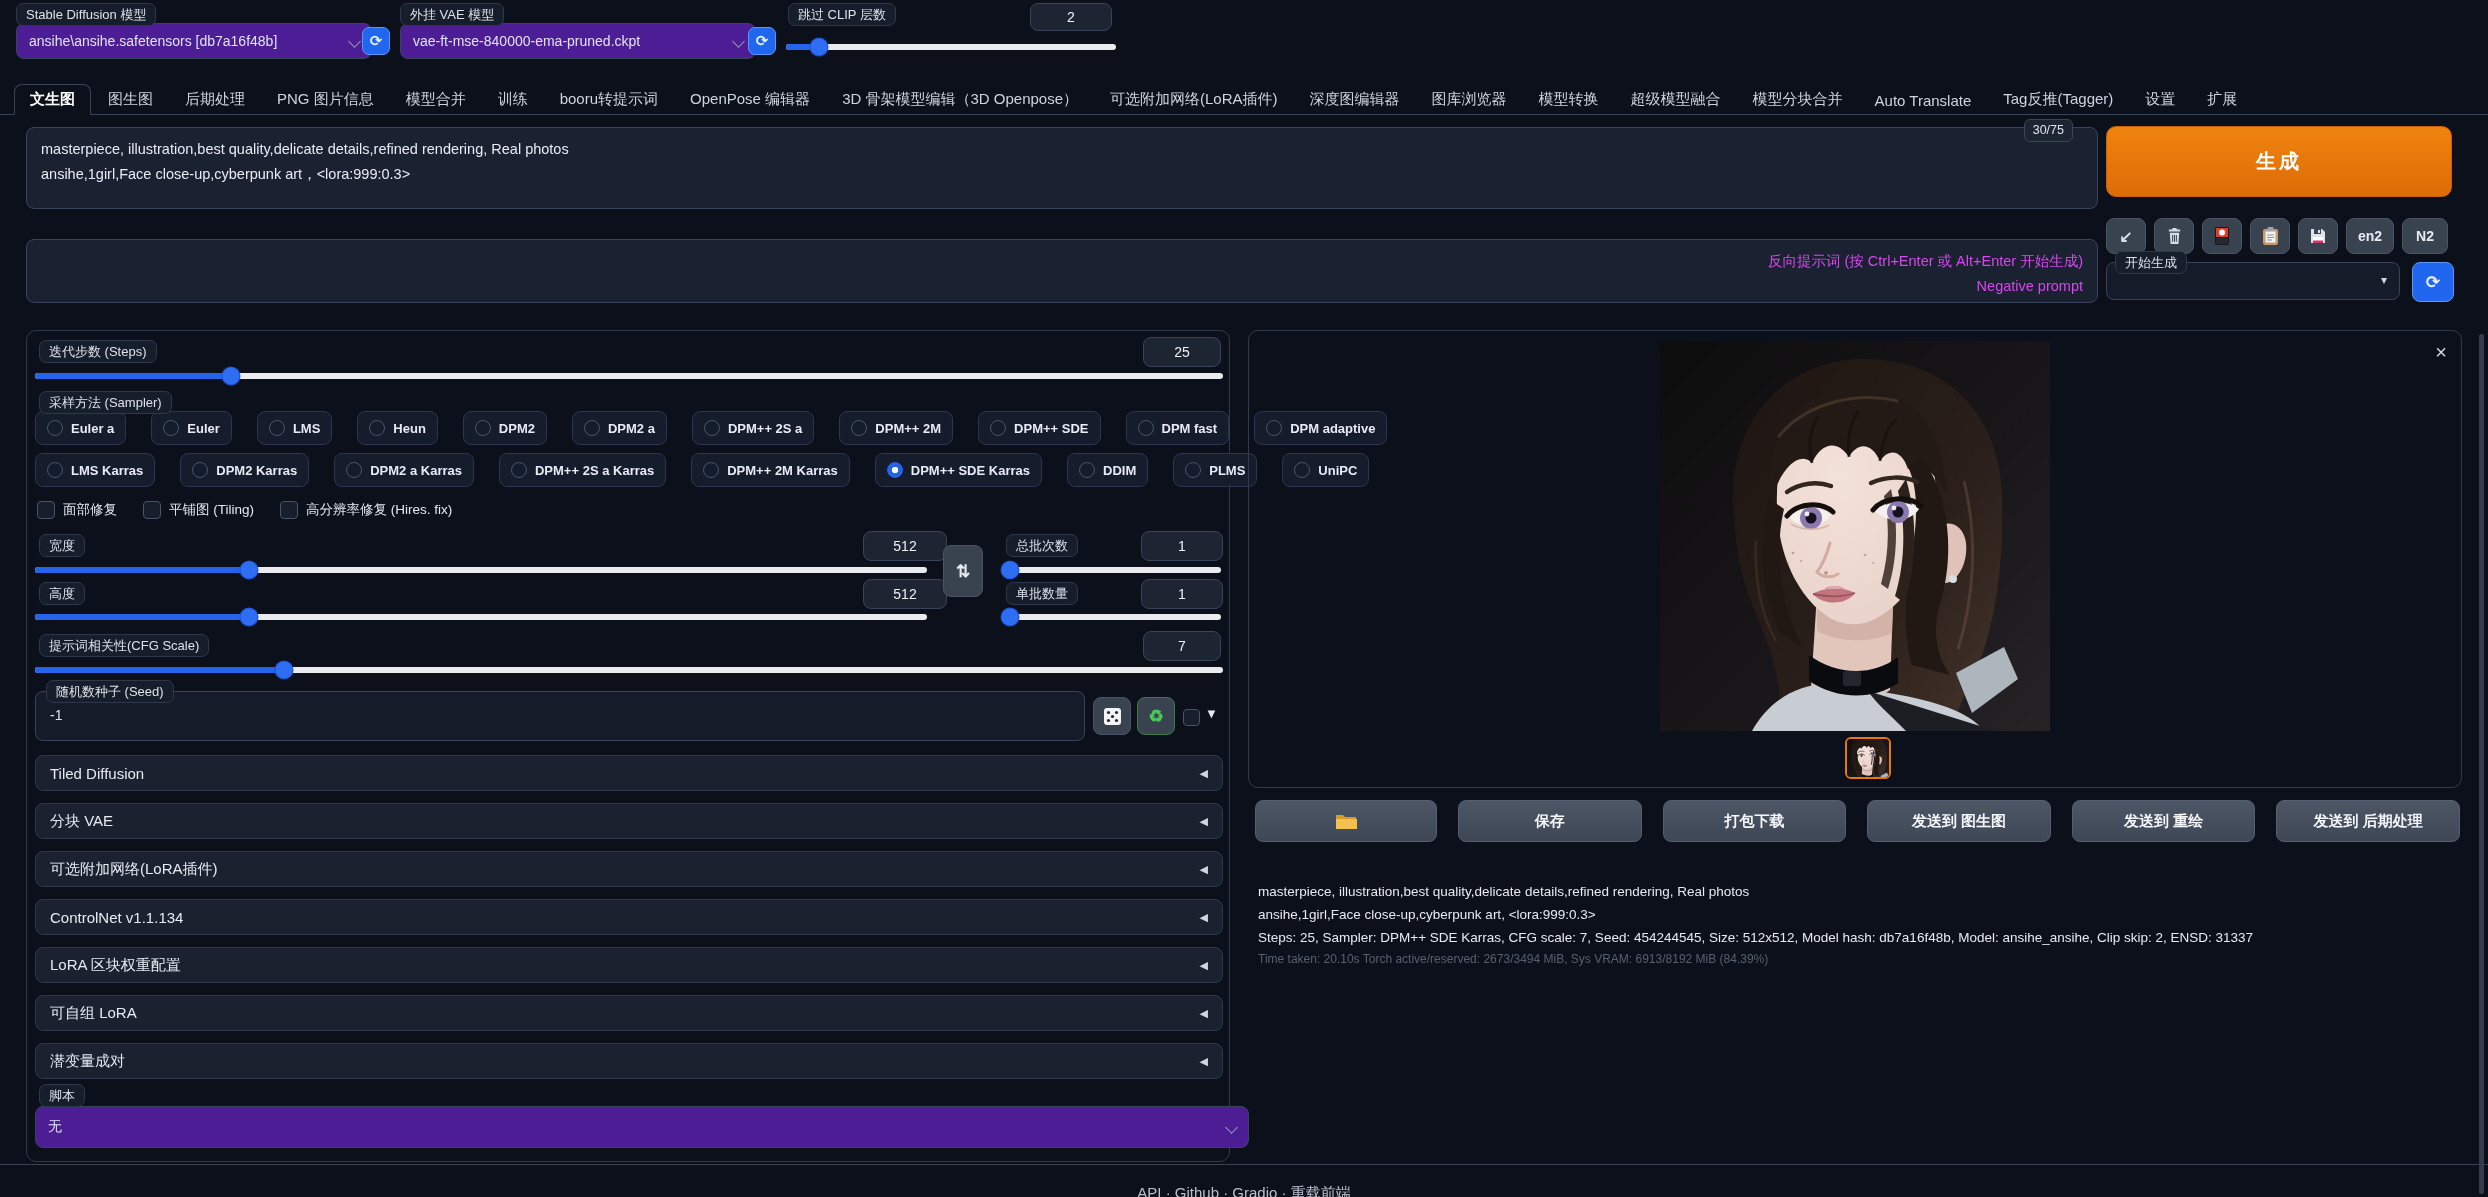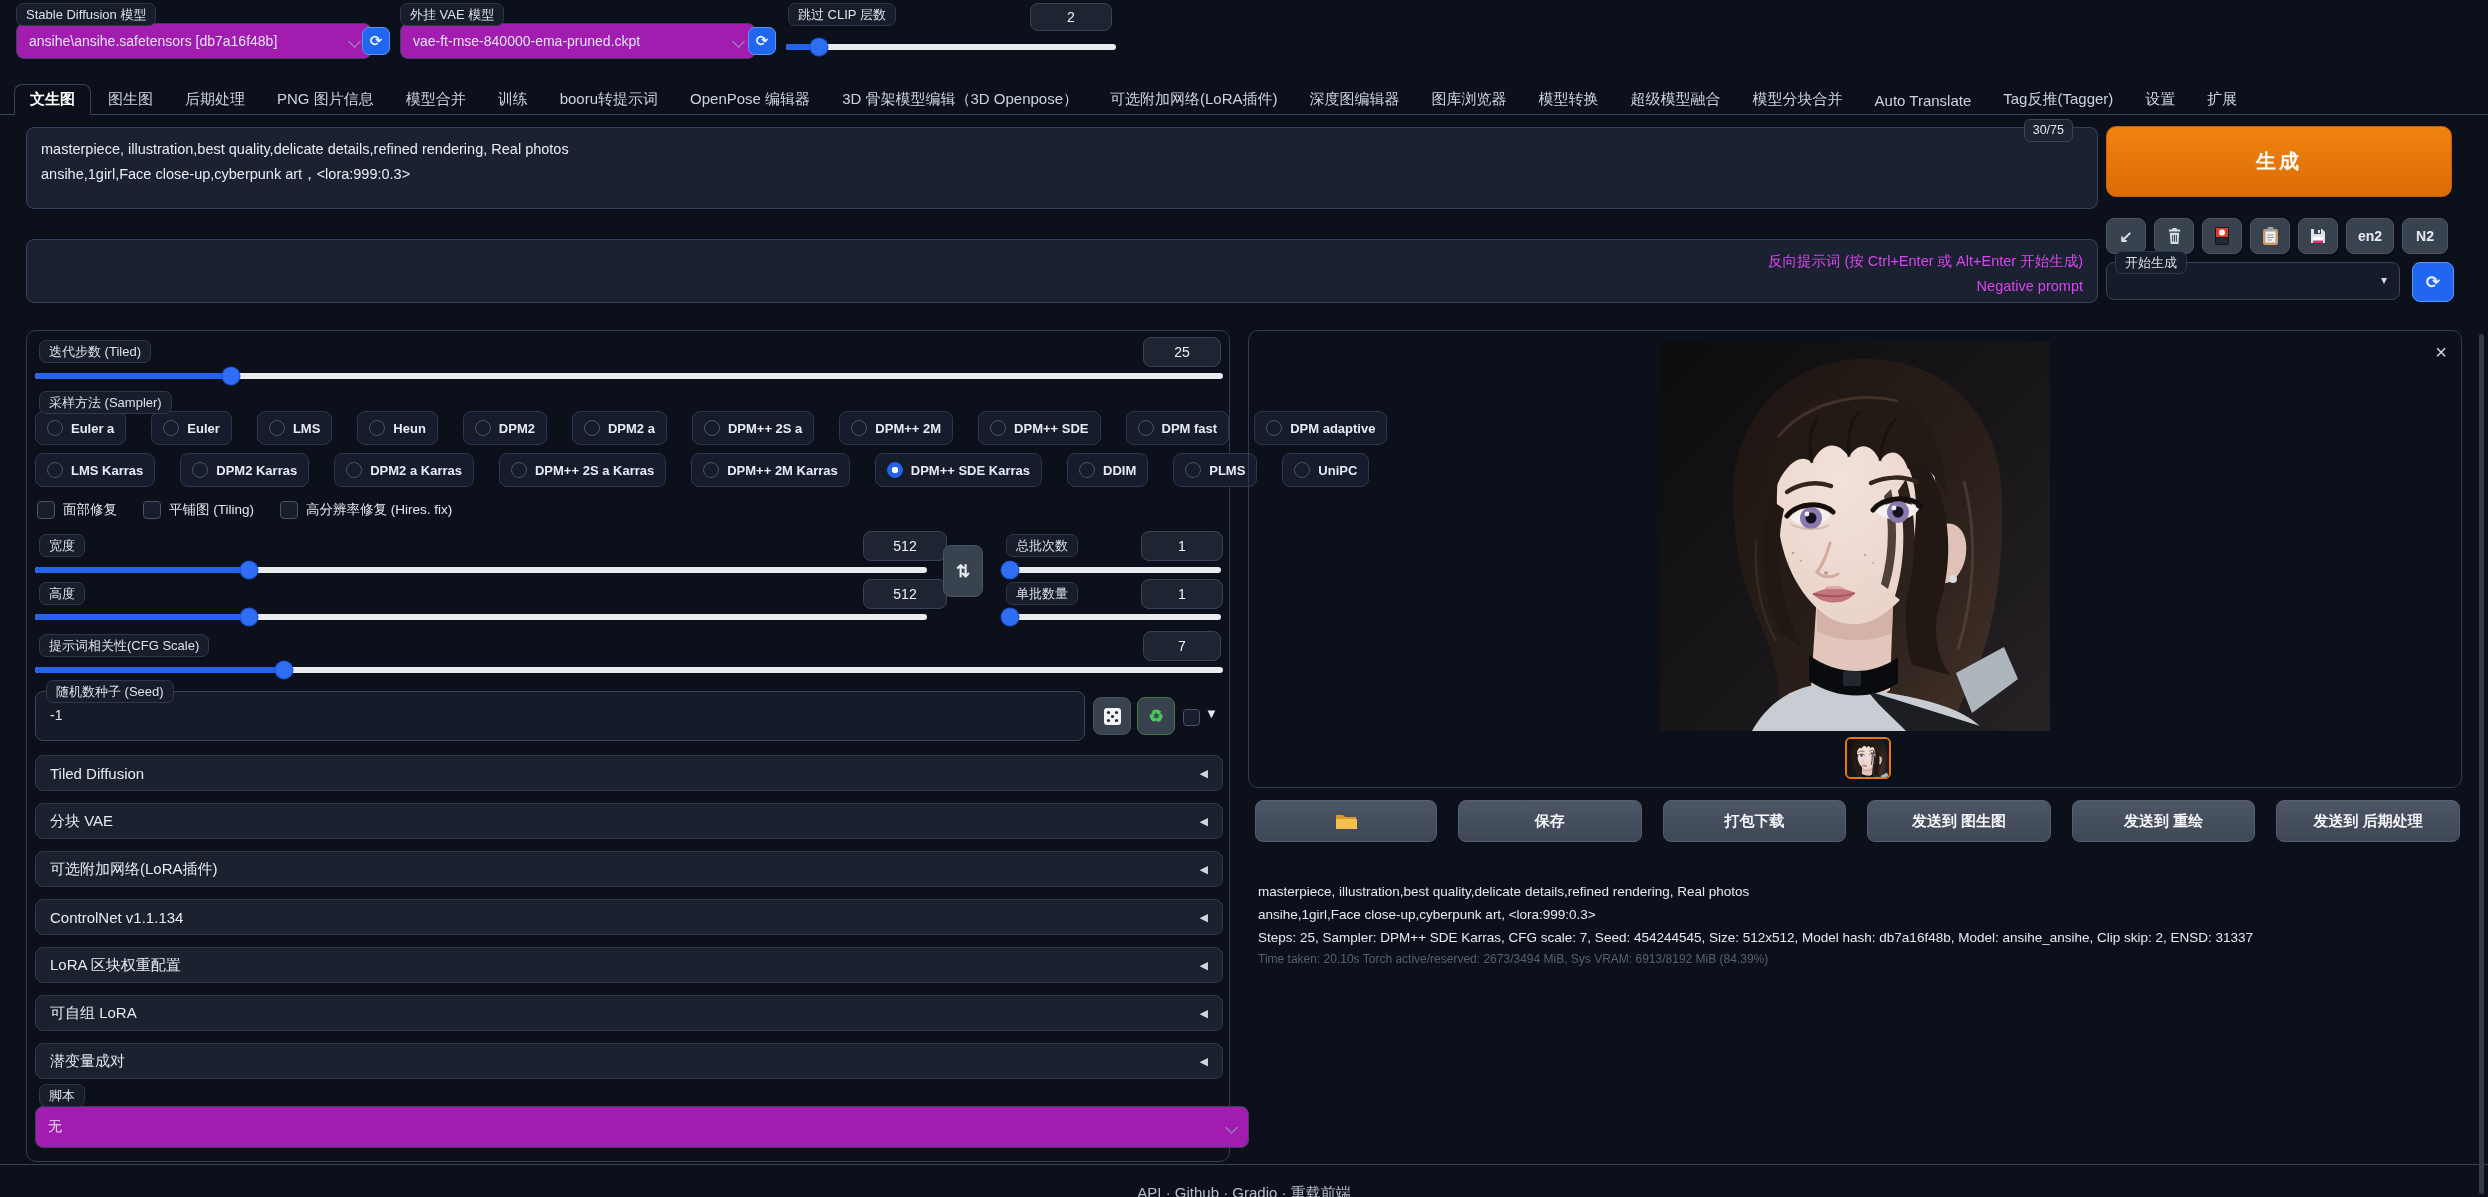--- a/index.html
+++ b/index.html
@@ -6,21 +6,21 @@
   #app{position:relative;width:2488px;height:1197px;overflow:hidden;background:#0c101b;
        font-family:"Liberation Sans","DejaVu Sans",sans-serif;color:#e5e9f0;}
   .abs{position:absolute;}
   
   .chip{position:absolute;background:#161d2b;border:1px solid #2e384c;border-radius:7px;
         padding:4px 9px;font-size:13px;color:#dde2eb;line-height:1;white-space:nowrap;z-index:3;}
   
   .valbox{position:absolute;background:#1d2533;border:1px solid #3a4458;border-radius:8px;
           display:flex;align-items:center;justify-content:center;font-size:14px;color:#eef1f6;}
   
-  .dd{position:absolute;background:#a21caf;border:1px solid #3a4458;border-radius:8px;
+  .dd{position:absolute;background:#4c1d95;border:1px solid #3a4458;border-radius:8px;
       display:flex;align-items:center;padding:0 12px;font-size:14px;color:#dfe4ed;}
   .chev{margin-left:auto;width:8px;height:8px;border-right:1.6px solid #97a1b4;
         border-bottom:1.6px solid #97a1b4;transform:rotate(45deg);flex:none;}
   
   .slider{position:absolute;height:6px;background:#e9ebef;border-radius:3px;}
   .slider .fill{position:absolute;left:0;top:0;height:6px;width:var(--p);background:#2563eb;border-radius:3px;}
   .slider .thumb{position:absolute;top:3px;left:var(--p);width:17px;height:17px;border-radius:50%;
                  background:#2f6df2;transform:translate(-50%,-50%);box-shadow:0 0 0 1px #1c4fd0;}
   
   .tabbar{position:absolute;left:0;top:74px;width:2488px;height:41px;display:flex;align-items:flex-end;
@@ -174,21 +174,21 @@
   <div class="fieldbox" style="left:2106px;top:262px;width:294px;height:38px">
     <div class="chip" style="left:8px;top:-12px">开始生成</div>
     <span class="abs" style="right:12px;top:10px;font-size:12px;color:#cfd6df">▾</span>
   </div>
   <div class="bluebtn" style="left:2412px;top:262px;width:40px;height:38px;border-radius:8px">
     <span style="font-size:17px">⟳</span>
   </div>
 
   <div class="panel" style="left:26px;top:330px;width:1204px;height:832px">
 
-    <div class="chip" style="left:12px;top:9px">迭代步数 (Tiled)</div>
+    <div class="chip" style="left:12px;top:9px">迭代步数 (Steps)</div>
     <div class="valbox" style="left:1116px;top:6px;width:76px;height:28px">25</div>
     <div class="slider" style="left:8px;top:42px;width:1188px;--p:16.5%">
       <div class="fill"></div>
         <div class="thumb"></div>
     </div>
 
     <div class="chip" style="left:12px;top:60px">采样方法 (Sampler)</div>
     <div class="pillrow" style="left:8px;top:80px">
         <button class="pill">
         <span class="rdo"></span>

